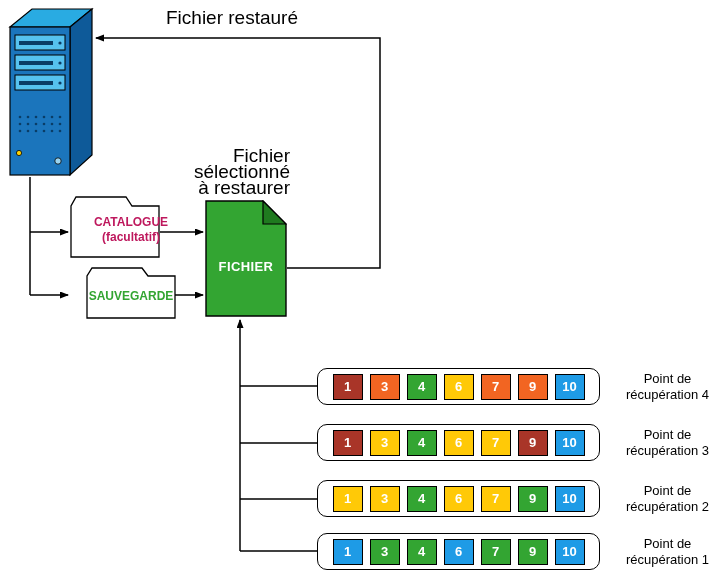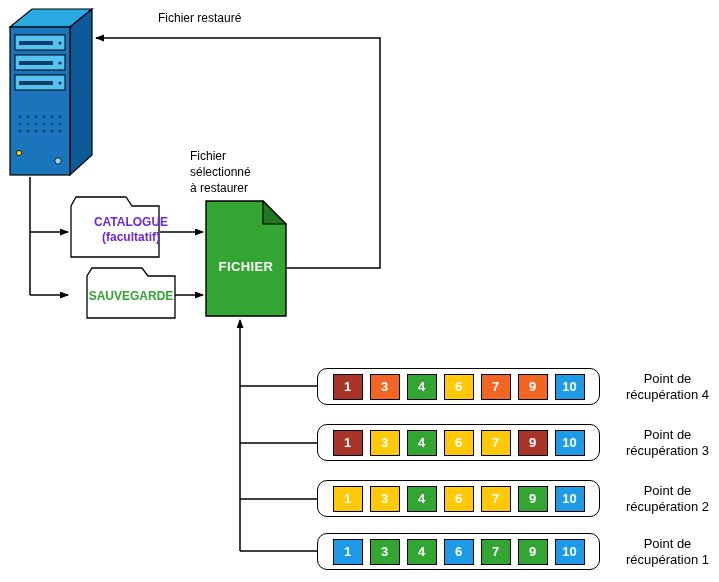--- a/index.html
+++ b/index.html
@@ -2,21 +2,21 @@
 <html><head>
 <meta charset="utf-8">
 <style>
   * { margin:0; padding:0; box-sizing:border-box; }
   html,body { background:#fff; }
   body { font-family:"Liberation Sans","DejaVu Sans",sans-serif; color:#000; }
   .canvas { position:relative; width:719px; height:582px; background:#fff; overflow:hidden; }
 
   .wires { position:absolute; left:0; top:0; width:719px; height:582px; }
 
-  .lbl { position:absolute; font-size:12px; line-height:16px; text-align:left; white-space:pre-line; }
+  .lbl { position:absolute; font-size:19px; line-height:16px; text-align:right; white-space:pre-line; }
 
   .server { position:absolute; left:6px; top:5px; width:88px; height:172px; }
   .server svg { display:block; }
 
   .folder { position:absolute; }
   .folder svg { display:block; position:absolute; left:0; top:0; }
   .folder .flabel { position:absolute; left:0; right:0; top:6px; bottom:0;
     display:flex; flex-direction:column; align-items:center; justify-content:center;
     font-weight:bold; font-size:12px; line-height:15px; text-align:center; white-space:pre-line; }
   .folder-catalogue { left:70px; top:196px; width:90px; height:62px; }
@@ -109,21 +109,21 @@
   <div class="lbl note-restored">Fichier restauré</div>
 
   <div class="lbl note-selected">Fichier
 sélectionné
 à restaurer</div>
 
   <div class="folder folder-catalogue">
     <svg viewBox="0 0 90 62" width="90" height="62">
       <polygon points="1,61 1,10 6,1 56,1 62,10 89,10 89,61" stroke="#000" stroke-width="1.3" fill="#FFFFFF"></polygon>
     </svg>
-    <div class="flabel" style="color: #6d28d9; margin-left: 32px;">CATALOGUE
+    <div class="flabel" style="color: #be185d; margin-left: 32px;">CATALOGUE
 (facultatif)</div>
   </div>
 
   <div class="folder folder-sauvegarde">
     <svg viewBox="0 0 90 52" width="90" height="52">
       <polygon points="1,51 1,9 6,1 56,1 62,9 89,9 89,51" stroke="#000" stroke-width="1.3" fill="#FFFFFF"></polygon>
     </svg>
     <div class="flabel" style="color: rgb(51, 165, 50);">SAUVEGARDE</div>
   </div>
 

